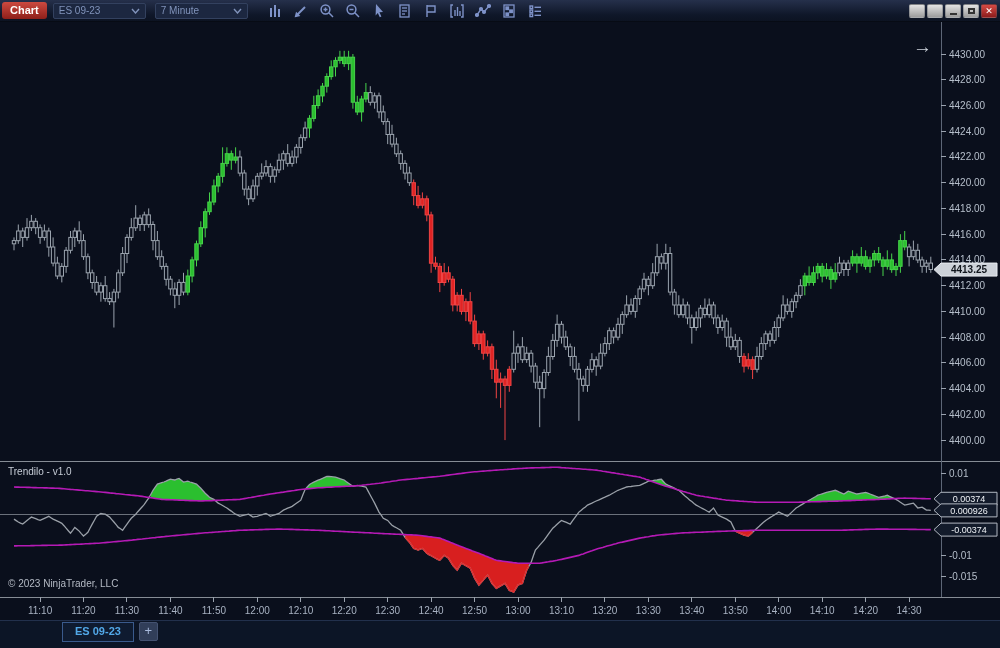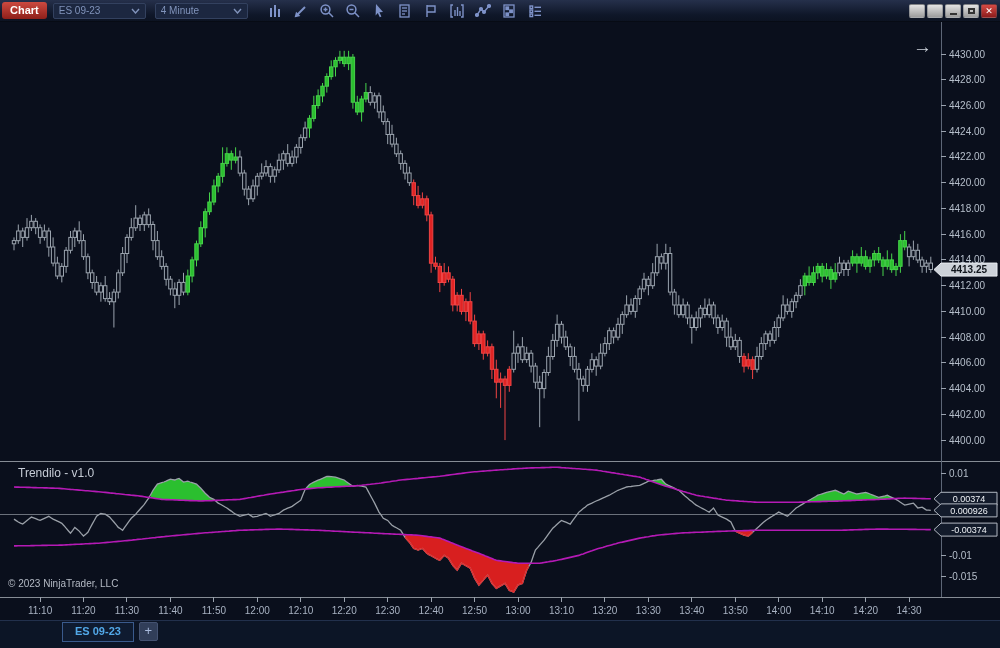--- a/index.html
+++ b/index.html
@@ -20,21 +20,21 @@
   .tbtn{width:20px;height:18px;display:flex;align-items:center;justify-content:center;}
   .winbtns{margin-left:auto;display:flex;gap:2px;margin-right:3px;align-items:center;}
   .wbtn{width:16px;height:14px;border-radius:2px;border:1px solid #55596166;
         background:linear-gradient(#e3e3e3,#9c9c9c);display:flex;align-items:center;
         justify-content:center;font-size:9px;color:#222;}
   .wbtn.close{background:linear-gradient(#d64a44,#8c1d1d);color:#fff;font-weight:bold;}
   .wbtn .minbar{width:7px;height:2px;background:#333;margin-top:6px;}
   .wbtn .maxbox{width:7px;height:6px;border:2px solid #333;}
   
   .chartwrap{position:absolute;top:22px;left:0;width:1000px;height:598px;}
-  .indlabel{position:absolute;left:18px;top:444px;font-size:12px;color:#c6ccd6;}
+  .indlabel{position:absolute;left:8px;top:444px;font-size:10px;color:#c6ccd6;}
   .copyright{position:absolute;left:8px;top:556px;font-size:10px;color:#b4bac4;text-align:center;}
   
   .tabbar{position:absolute;left:0;top:620px;width:1000px;height:28px;background:#0c1526;
           border-top:1px solid #22304c;display:flex;align-items:flex-start;padding-top:1px;}
   .tab{margin-left:62px;height:20px;padding:2px 12px 0 12px;border:1px solid #3a5a8c;
        background:#0f1b30;color:#52a8e8;font-size:11px;font-weight:bold;}
   .plus{width:19px;height:19px;margin-left:5px;background:#313e59;border:1px solid #445271;
         border-radius:2px;color:#a9bbdd;font-size:13px;line-height:16px;text-align:center;}
 </style>
 </head>
@@ -44,21 +44,21 @@
 
   <div class="titlebar">
     <div class="chart-badge">Chart</div>
     <div class="dd">
       <span>ES 09-23</span>
       <svg width="9" height="6" viewBox="0 0 9 6">
           <polyline points="1,1 4.5,5 8,1" fill="none" stroke="#8093ba" stroke-width="1.4"></polyline>
         </svg>
     </div>
     <div class="dd">
-      <span>4 Minute</span>
+      <span>7 Minute</span>
       <svg width="9" height="6" viewBox="0 0 9 6">
           <polyline points="1,1 4.5,5 8,1" fill="none" stroke="#8093ba" stroke-width="1.4"></polyline>
         </svg>
     </div>
     <div class="iconrow" id="iconrow">
         <div class="tbtn">
           <svg width="16" height="16" viewBox="0 0 16 16">
             <g stroke="#7e92c8" stroke-width="2">
               <line x1="4" y1="5" x2="4" y2="14"></line>
               <line x1="8" y1="2" x2="8" y2="14"></line>

